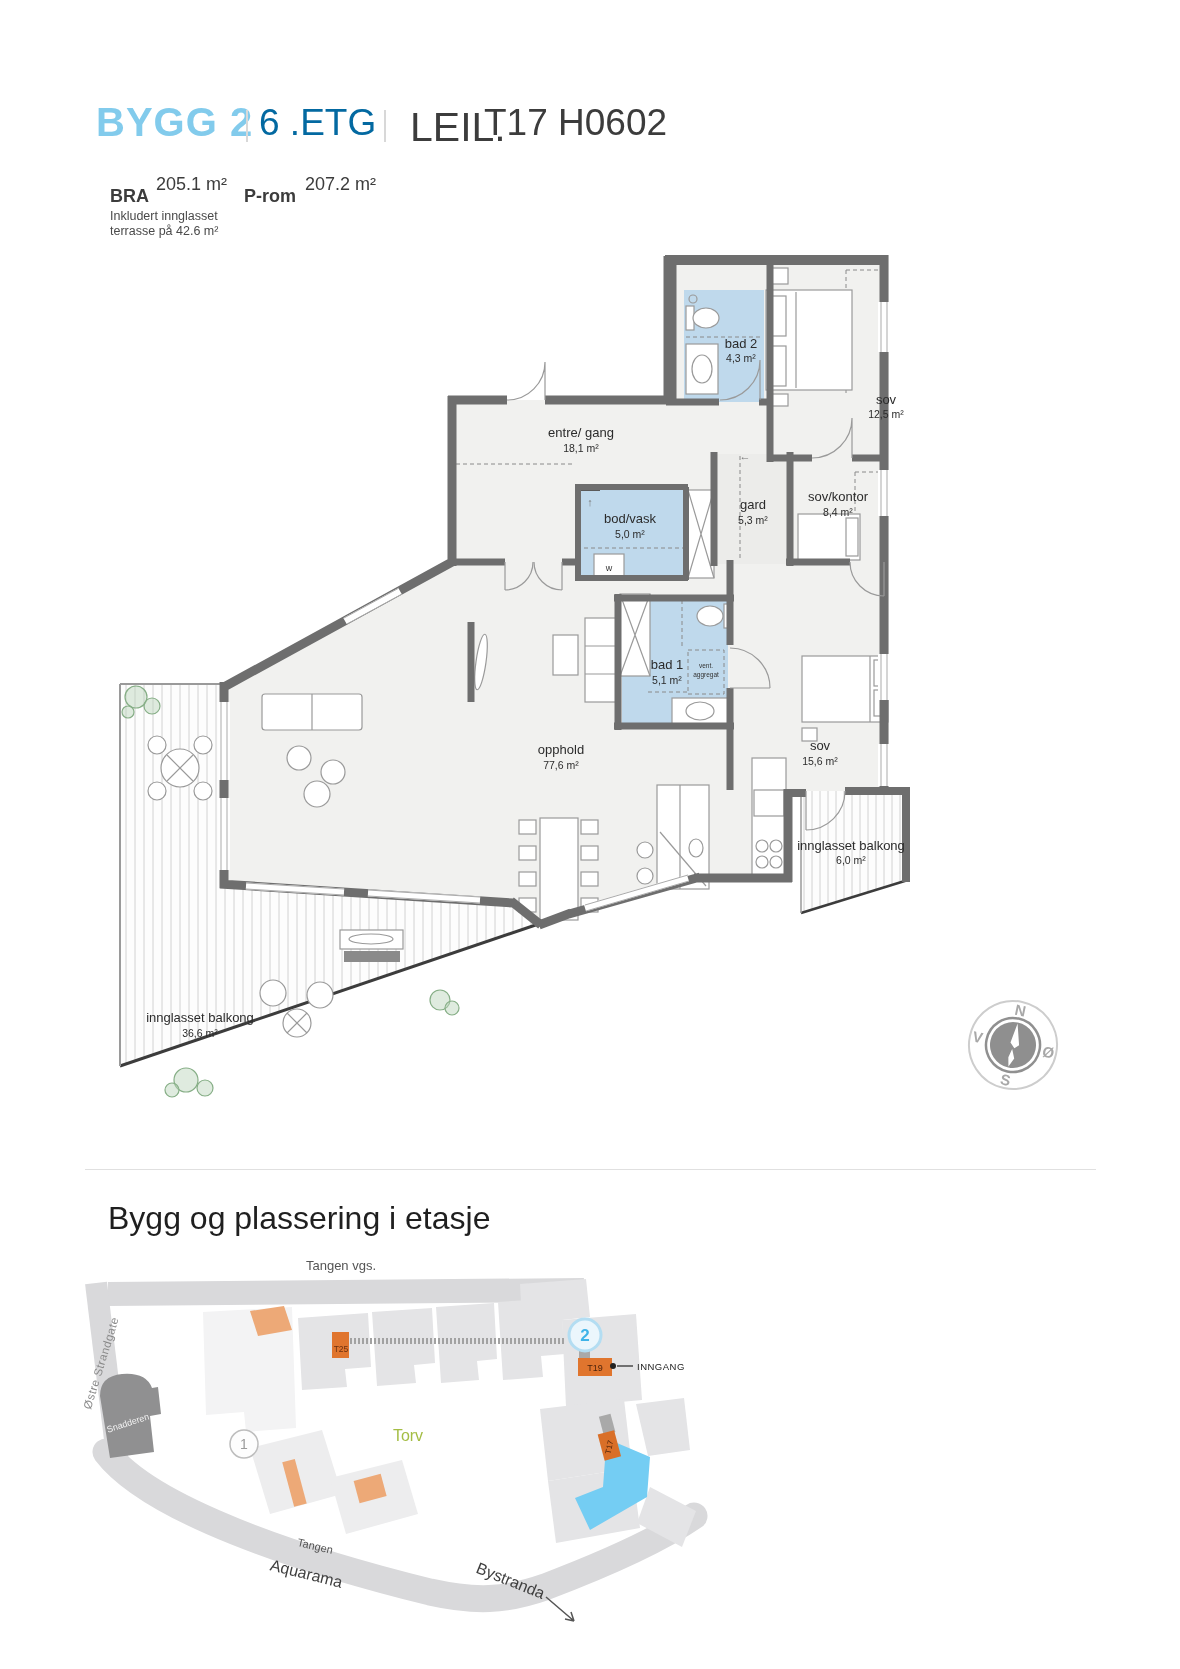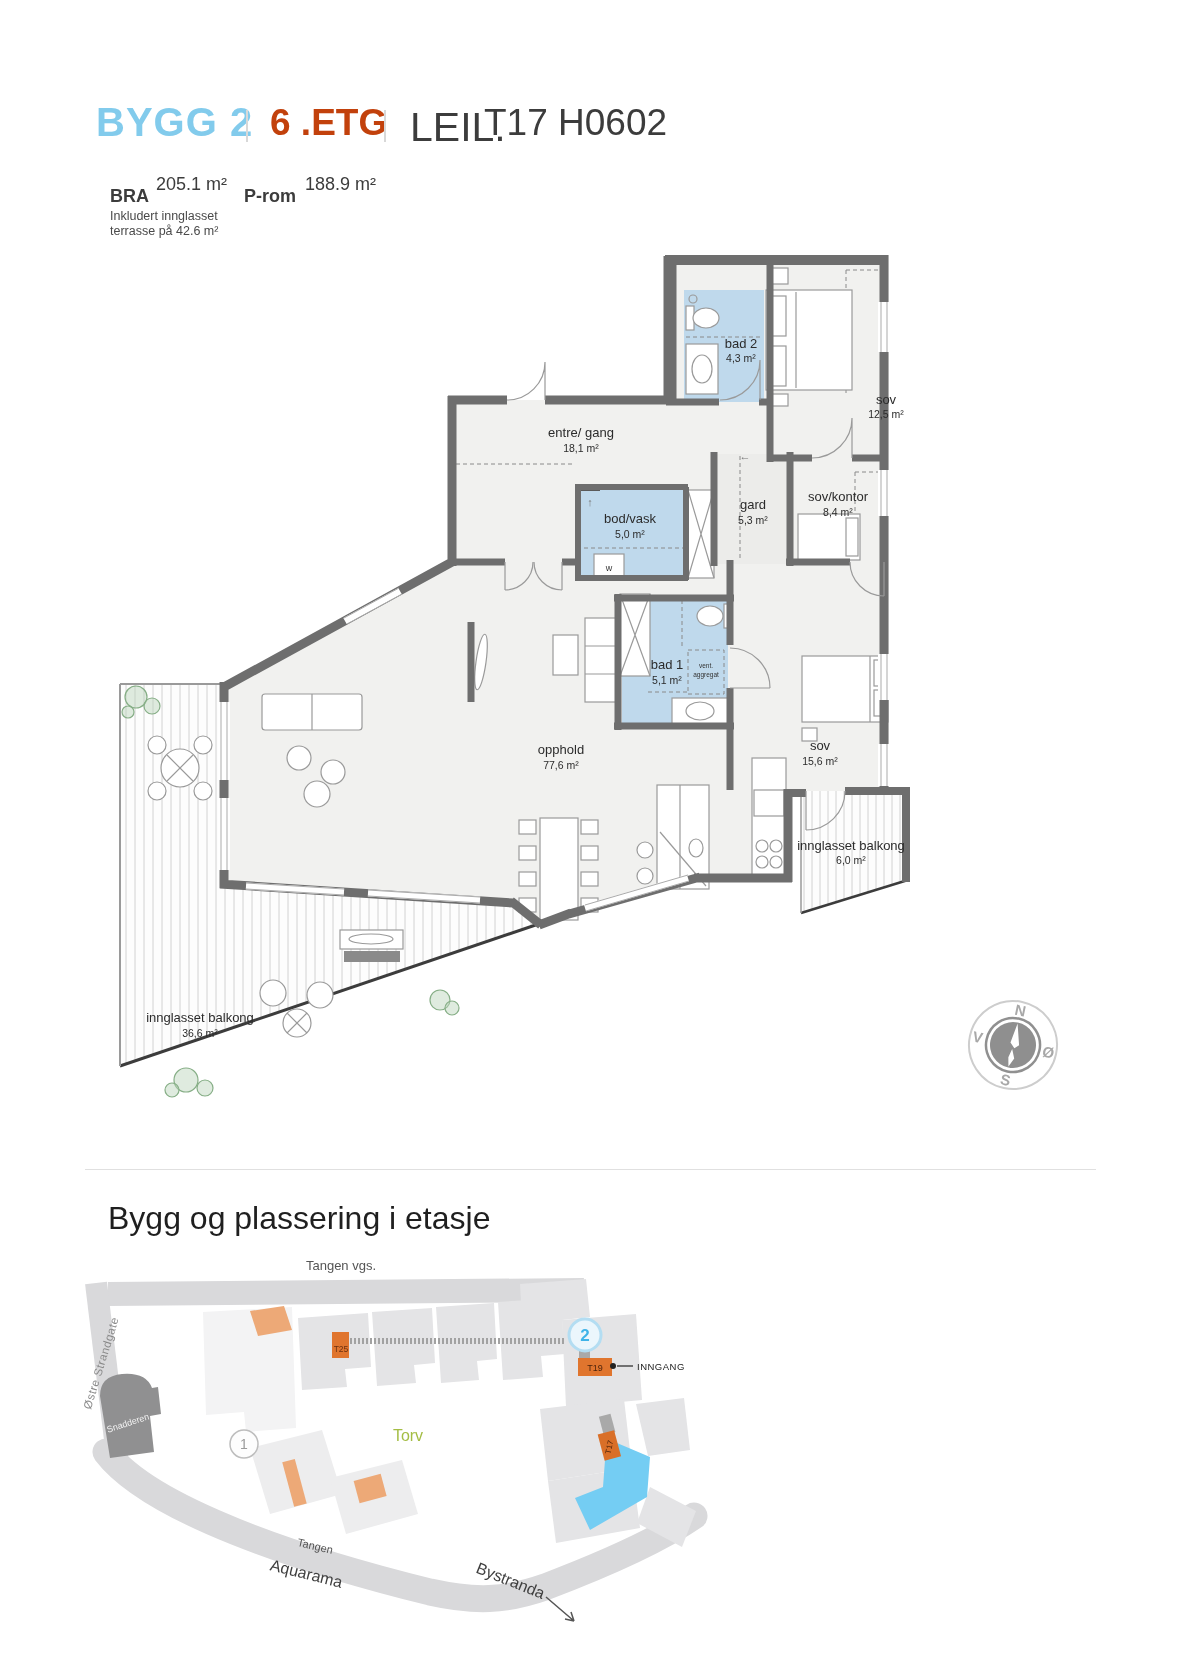--- a/index.html
+++ b/index.html
@@ -1,21 +1,21 @@
 <!DOCTYPE html>
 <html><head>
 <meta charset="utf-8">
 <style>
   html,body{margin:0;padding:0;background:#fff;}
   body{width:1180px;height:1669px;position:relative;overflow:hidden;
        font-family:"Liberation Sans",sans-serif;color:#2b2b2b;}
   .abs{position:absolute;white-space:nowrap;}
   .h-building{left:96px;top:100px;font-size:40px;font-weight:700;color:#82cbec;letter-spacing:1px;}
   .h-sep{width:2px;height:32px;background:#d8d8d8;top:110px;}
-  .h-floor{left:270px;top:102px;font-size:37px;font-weight:700;color:#c2410c;}
+  .h-floor{left:259px;top:102px;font-size:37px;font-weight:400;color:#0369a1;}
   .h-unit-label{left:410px;top:104px;font-size:41px;font-weight:400;color:#3c3c3c;}
   .h-unit-id{left:484px;top:102px;font-size:37px;font-weight:400;color:#3c3c3c;text-align:center;}
   .s-label{font-size:18px;font-weight:700;color:#3c3c3c;top:186px;}
   .s-value{font-size:18px;font-weight:400;color:#3c3c3c;top:174px;}
   .s-note{left:110px;font-size:12.5px;color:#4a4a4a;top:209px;line-height:15px;white-space:normal;width:170px;}
   .divider{left:85px;top:1169px;width:1011px;height:1px;background:#e0e0e0;}
   .map-title{left:108px;top:1200px;font-size:32px;font-weight:500;color:#1f1f1f;}
   svg{position:absolute;left:0;top:0;}
   svg text{font-family:"Liberation Sans",sans-serif;}
   .rn{font-size:13px;fill:#2b2b2b;text-anchor:middle;}
@@ -33,21 +33,21 @@
   <div class="abs h-building">BYGG 2</div>
   <div class="abs h-sep" style="left:246px"></div>
   <div class="abs h-floor">6 .ETG</div>
   <div class="abs h-sep" style="left:384px"></div>
   <div class="abs h-unit-label">LEIL.</div>
   <div class="abs h-unit-id">T17 H0602</div>
 
   <div class="abs s-label" style="left:110px">BRA</div>
   <div class="abs s-value" style="left:156px">205.1 m²</div>
   <div class="abs s-label" style="left:244px">P-rom</div>
-  <div class="abs s-value" style="left:305px">188.9 m²</div>
+  <div class="abs s-value" style="left:305px">207.2 m²</div>
   <div class="abs s-note">
     <span>Inkludert innglasset</span><br>
     <span>terrasse på 42.6 m²</span>
   </div>
 </header>
 
 <div class="abs divider"></div>
 <div class="abs map-title">Bygg og plassering i etasje</div>
 
 <svg width="1180" height="1669" viewBox="0 0 1180 1669">

